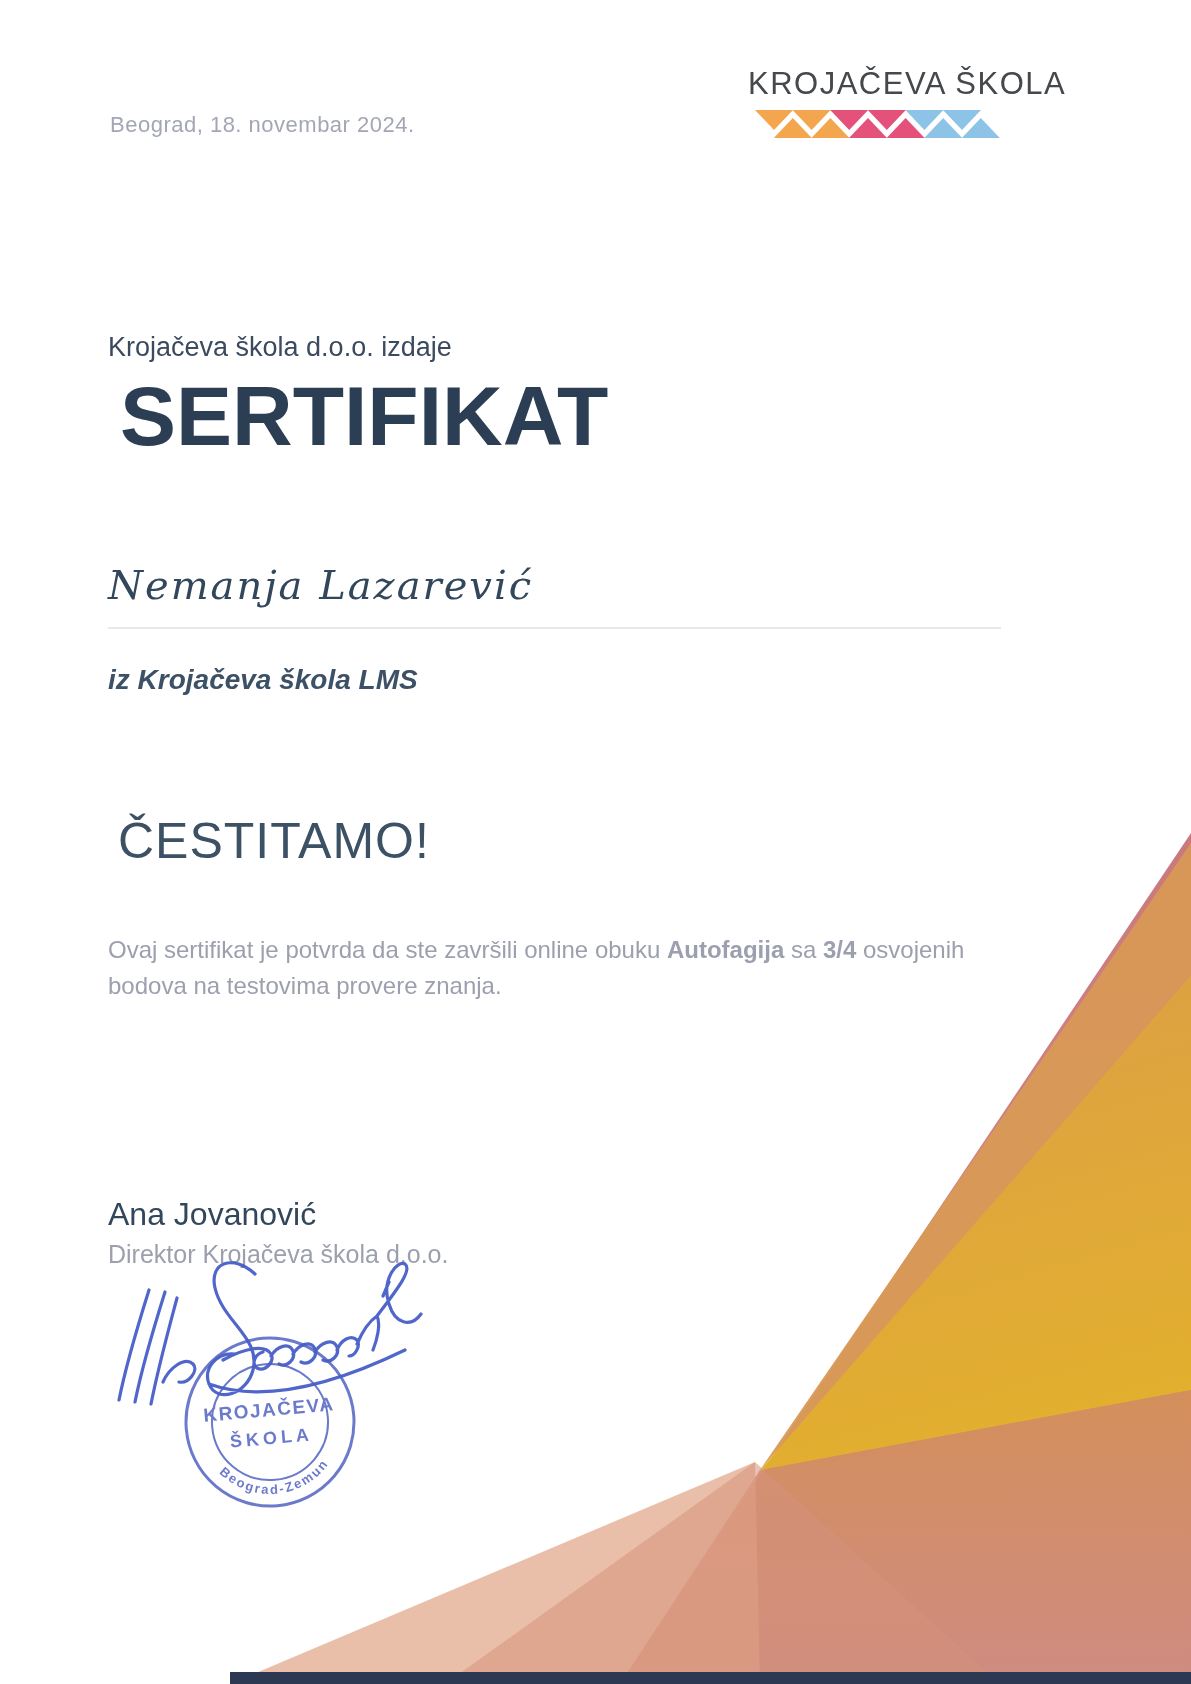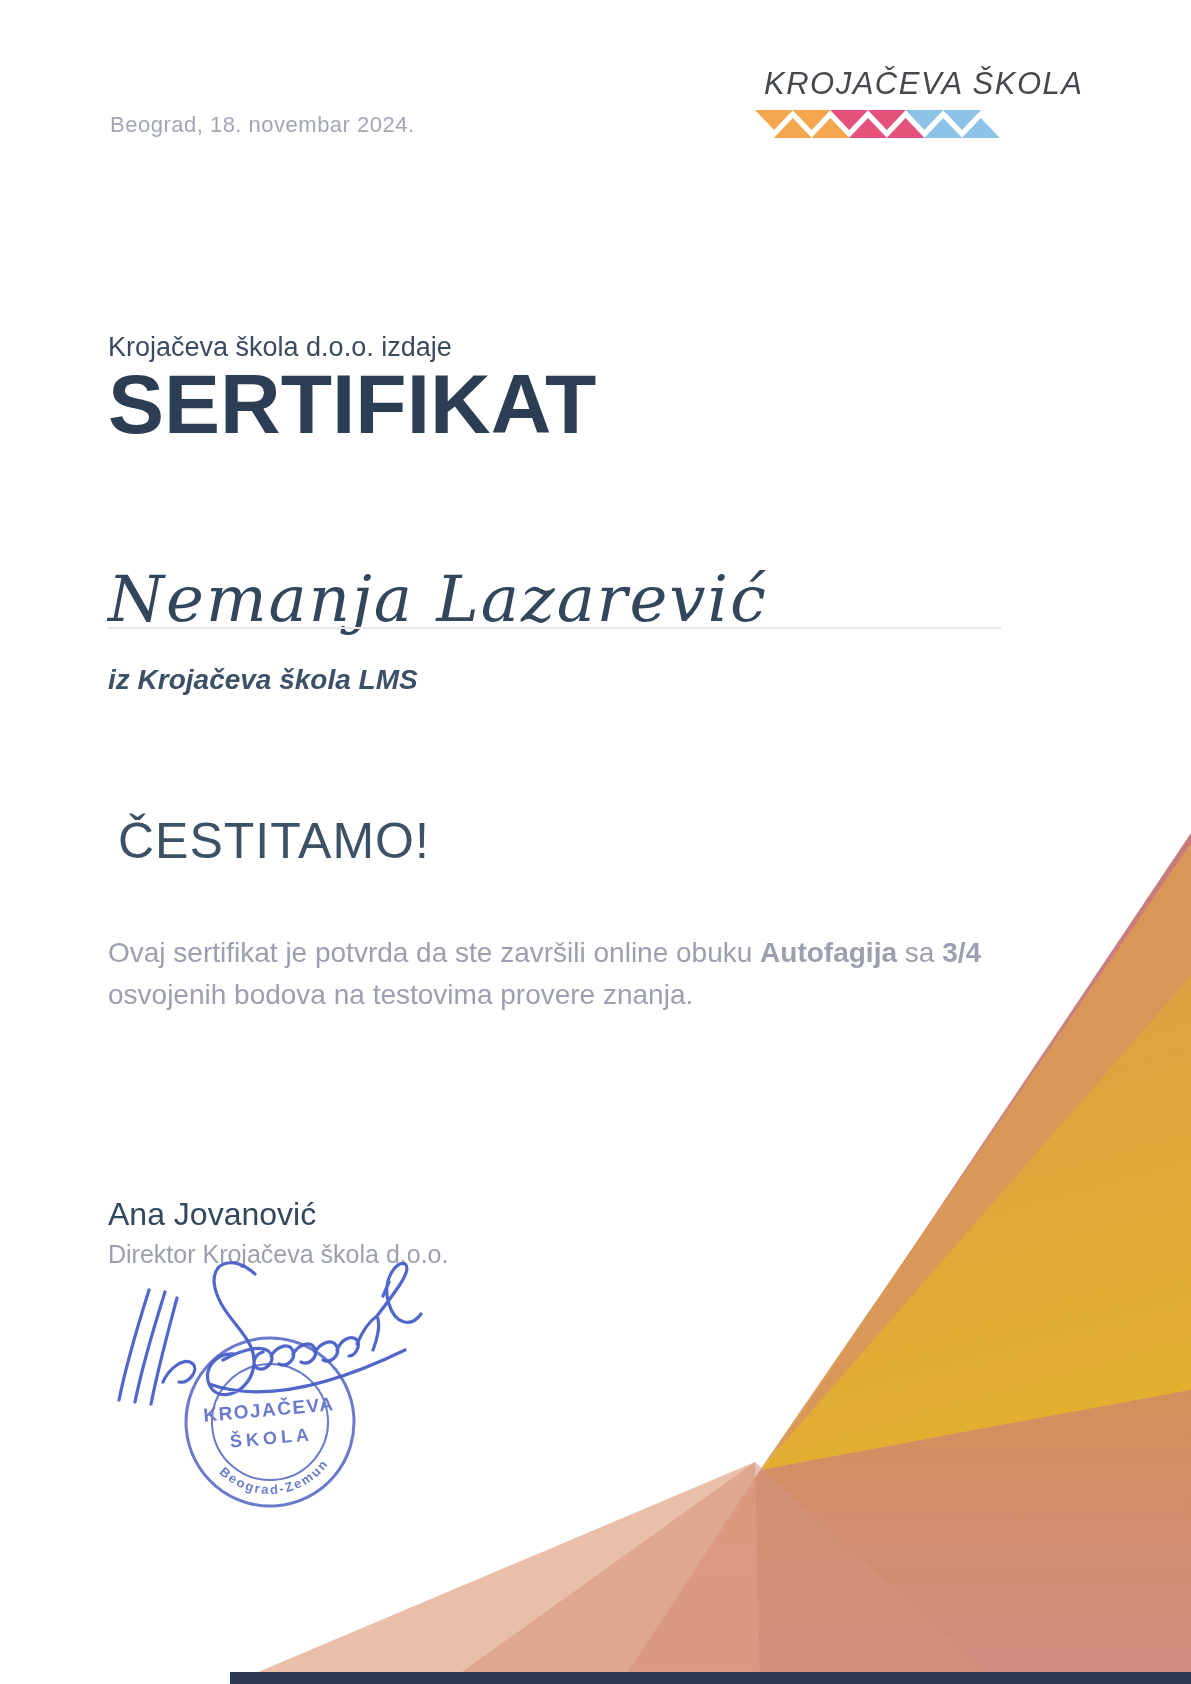--- a/index.html
+++ b/index.html
@@ -12,59 +12,59 @@
   }
   .abs{position:absolute;}
   svg.bg{position:absolute;left:0;top:0;width:1191px;height:1684px;}
 
   .date{
     left:110px;top:112px;
     font-size:22px;color:var(--date-text);
     letter-spacing:0.5px;
   }
   .logo-text{
-    left:764px;top:66px;width:330px;
+    left:748px;top:66px;width:330px;
     font-size:31px;font-weight:400;color:var(--logo-text);
-    letter-spacing:1.5px;white-space:nowrap;font-style:italic;
+    letter-spacing:1.5px;white-space:nowrap;
   }
   .logo-tris{left:755px;top:108px;width:245px;height:32px;}
 
   .issuer{
     left:108px;top:332px;
     font-size:27px;color:var(--issuer-text);
   }
   .title{
-    left:104px;top:352px;margin:4px;
+    left:104px;top:352px;margin:16px;
     font-size:84px;font-weight:800;color:var(--navy);
     letter-spacing:0px;
   }
   .name{
     left:108px;top:562px;
     font-family:"DejaVu Serif", serif;
     font-style:italic;
-    font-size:64px;color:var(--name-navy);
+    font-size:40px;color:var(--name-navy);
     letter-spacing:2px;white-space:nowrap;
   }
   .name-underline{
     left:108px;top:627px;width:893px;height:2px;
     background:var(--underline);
   }
   .from-line{
     left:108px;top:664px;
     font-size:28px;font-style:italic;font-weight:600;
     color:var(--subnavy);
   }
   .congrats{
     left:118px;top:812px;margin:0;
     font-size:50px;font-weight:400;color:var(--heading);
     letter-spacing:1px;
   }
   .bodytext{
     left:108px;top:932px;width:905px;margin:0;
-    font-size:28px;line-height:1.5;color:var(--gray-text);
+    font-size:24px;line-height:1.5;color:var(--gray-text);
   }
   .bodytext strong{font-weight:700;color:var(--gray-text);}
   .signer-name{
     left:108px;top:1196px;
     font-size:32px;font-weight:500;color:var(--name-navy);
   }
   .signer-title{
     left:108px;top:1240px;
     font-size:25px;color:var(--gray-text);
   }

